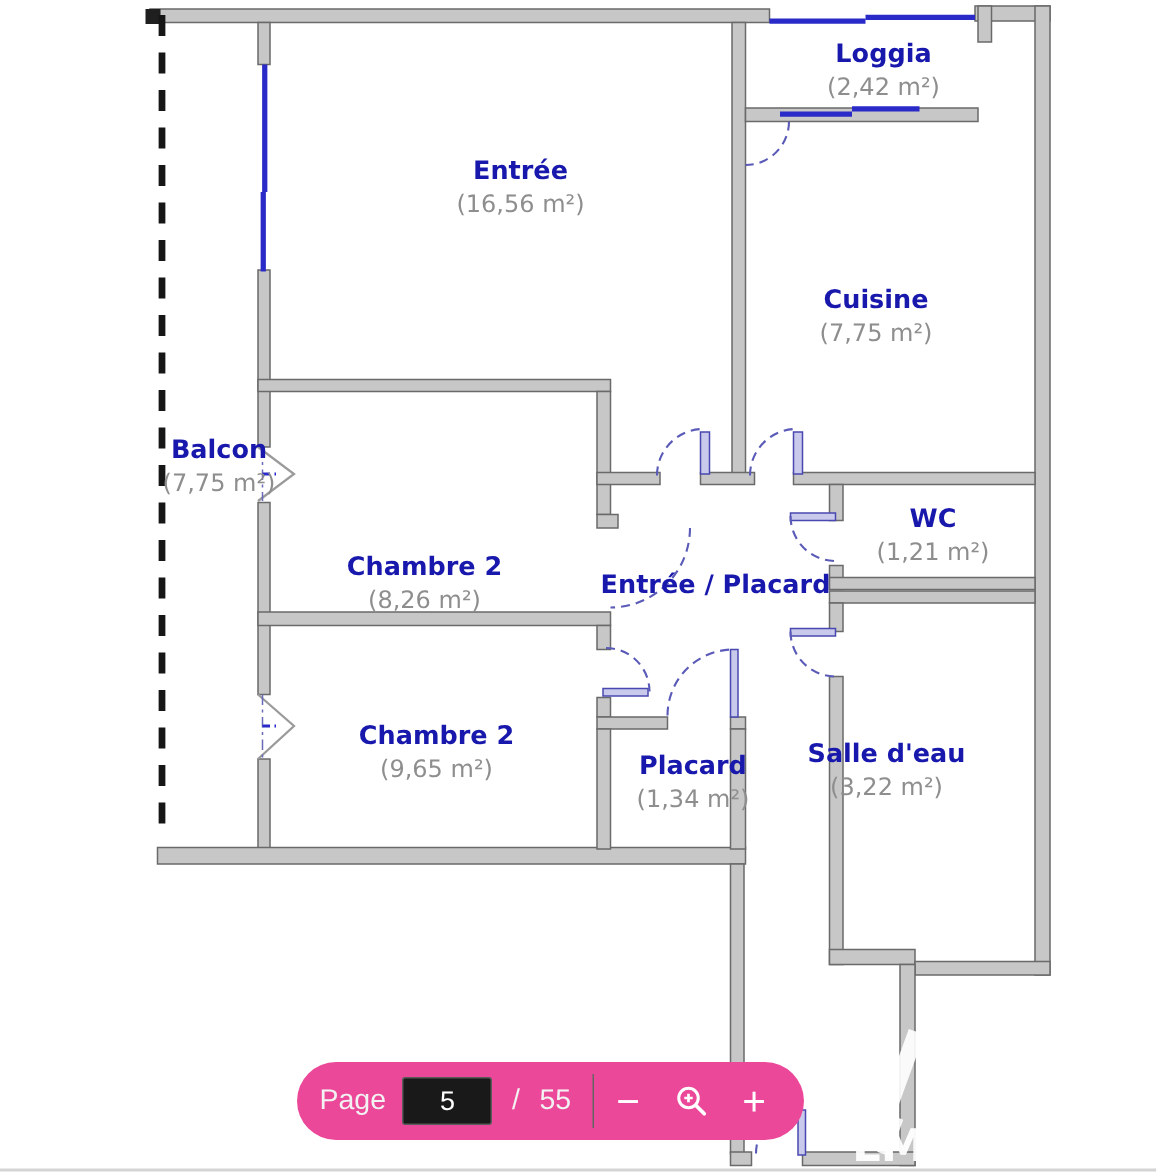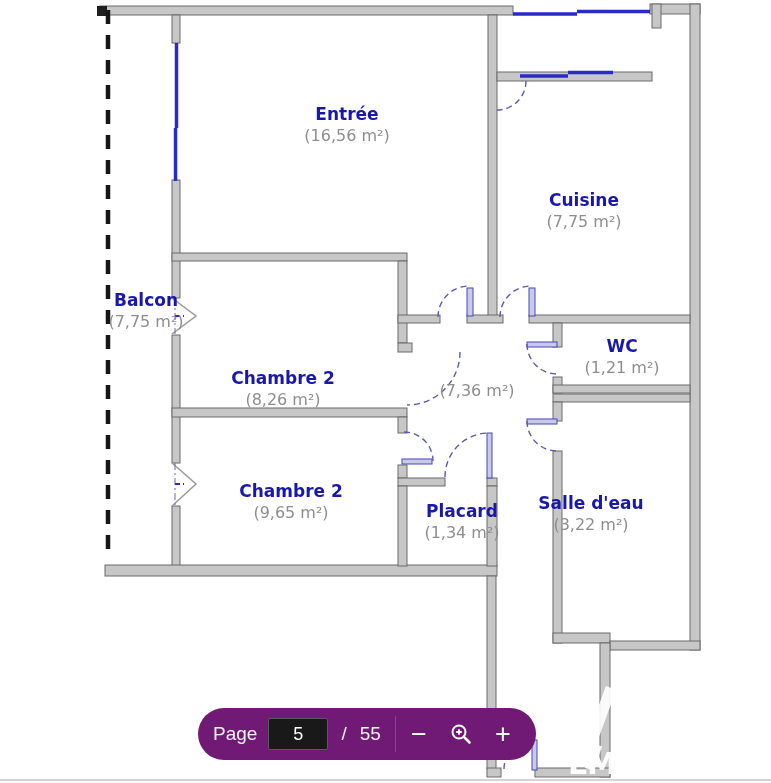--- a/index.html
+++ b/index.html
@@ -4,21 +4,21 @@
 <style>
   html,body{margin:0;padding:0;background:#ffffff;}
   body{font-family:"Liberation Sans",sans-serif;}
   .page{position:relative;width:771px;height:783px;background:#ffffff;overflow:hidden;}
   .plan-svg{position:absolute;left:0;top:0;}
   .room-label{position:absolute;transform:translateX(-50%);text-align:center;white-space:nowrap;
     font-family:"DejaVu Sans",sans-serif;line-height:21px;}
   .room-name{display:block;font-weight:bold;font-size:17px;color:#1818ad;}
   .room-area{display:block;font-size:16px;color:#8e8e8e;}
   .page-edge{position:absolute;left:0;top:779px;width:100%;height:2px;background:#d4d4d4;}
-  .toolbar{position:absolute;left:198px;top:708px;width:338px;height:52px;background:#701a75;
+  .toolbar{position:absolute;left:198px;top:708px;width:338px;height:52px;background:#ec4899;
     border-radius:26px;display:flex;align-items:center;color:#f2f2f2;font-size:19px;
     box-sizing:border-box;padding:0 8px 0 15px;}
   .tb-page-label{margin-right:11px;}
   .tb-input{width:58px;height:30px;background:#191919;border:1px solid #5a5a5a;border-radius:2px;
     color:#ffffff;text-align:center;font-size:18px;font-family:"Liberation Sans",sans-serif;padding:0;}
   .tb-sep{margin:0 0 0 13px;}
   .tb-total{margin-left:13px;}
   .tb-divider{width:1px;height:36px;background:#646464;margin:0 2px 0 14px;}
   .tb-btn{width:42px;height:44px;background:transparent;border:none;color:#ffffff;
     font-size:27px;line-height:44px;display:flex;align-items:center;justify-content:center;
@@ -117,38 +117,42 @@
       <rect x="596" y="686" width="11" height="56" transform="rotate(20 601 714)" fill="#ffffff" opacity="0.9"></rect>
       <rect x="589" y="744" width="9" height="26" transform="rotate(20 593 757)" fill="#ffffff" opacity="0.9"></rect>
       <text x="568" y="774" font-size="30" font-weight="bold" fill="#ffffff" opacity="0.95" font-family="DejaVu Sans, sans-serif">LM</text>
     </g>
   </svg>
 
   <div class="room-label" style="left:347px;top:104px;">
     <span class="room-name">Entrée</span>
     <span class="room-area">(16,56 m²)</span>
   </div>
+  <div class="room-label" style="left:589px;top:26px;">
+    <span class="room-name">Loggia</span>
+    <span class="room-area">(2,42 m²)</span>
+  </div>
   <div class="room-label" style="left:584px;top:190px;">
     <span class="room-name">Cuisine</span>
     <span class="room-area">(7,75 m²)</span>
   </div>
   <div class="room-label" style="left:146px;top:290px;">
     <span class="room-name">Balcon</span>
     <span class="room-area">(7,75 m²)</span>
   </div>
   <div class="room-label" style="left:283px;top:320px;margin-top:48px;">
     <span class="room-name">Chambre 2</span>
     <span class="room-area">(8,26 m²)</span>
   </div>
   <div class="room-label" style="left:622px;top:336px;">
     <span class="room-name">WC</span>
     <span class="room-area">(1,21 m²)</span>
   </div>
   <div class="room-label" style="left:477px;top:380px;">
-    <span class="room-area">(7,36 m²)</span>
+    <span class="room-name">Entrée / Placard</span>
   </div>
   <div class="room-label" style="left:291px;top:481px;">
     <span class="room-name">Chambre 2</span>
     <span class="room-area">(9,65 m²)</span>
   </div>
   <div class="room-label" style="left:446px;top:501px;margin-left:16px;">
     <span class="room-name">Placard</span>
     <span class="room-area">(1,34 m²)</span>
   </div>
   <div class="room-label" style="left:591px;top:493px;">

